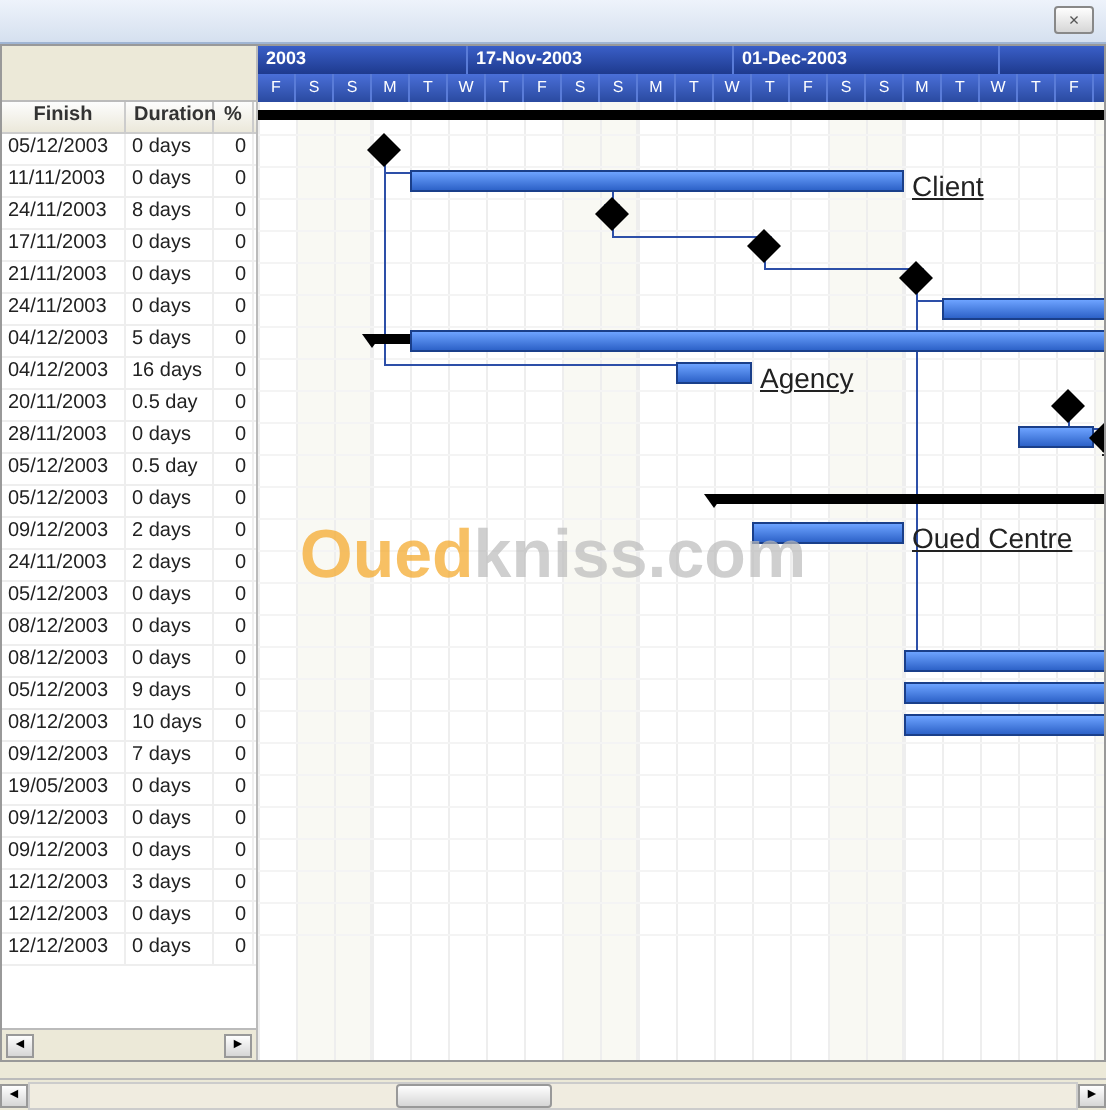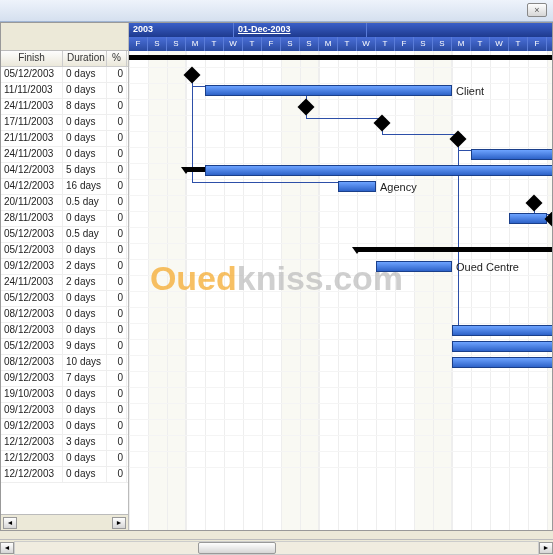--- a/index.html
+++ b/index.html
@@ -55,20 +55,21 @@
   display: flex;
   height: 16px;
   background: linear-gradient(#fdfdfd, #ebe8da);
   border-bottom: 1px solid #ccc;
 }
 .grid-header > div {
   border-right: 1px solid #ccc;
   padding: 1px 4px;
   font-size: 10px;
   color: #333;
+  font-weight: bold;
 }
 .col-finish { width: 62px; text-align: center; }
 .col-dur { width: 44px; text-align: center; }
 .col-pct { width: 20px; text-align: center; }
 .grid-body {
   flex: 1;
   overflow: hidden;
 }
 .grid-row {
   display: flex;
@@ -197,23 +198,24 @@
 }
 .dep-arrow {
   position: absolute;
   width: 0; height: 0;
   border-left: 4px solid transparent;
   border-right: 4px solid transparent;
   border-top: 6px solid #2d4fa8;
 }
 .bar-label {
   position: absolute;
-  font-size: 11px;
+  font-size: 14px;
   color: #222;
   white-space: nowrap;
+  text-decoration: underline;
 }
 .watermark {
   position: absolute;
   top: 50%; left: 50%;
   transform: translate(-50%, -50%);
   font-family: Arial, sans-serif;
   font-size: 34px;
   font-weight: bold;
   opacity: 0.7;
   pointer-events: none;
@@ -355,21 +357,21 @@
           <div class="col-finish">08/12/2003</div>
           <div class="col-dur">10 days</div>
           <div class="col-pct">0</div>
         </div>
         <div class="grid-row">
           <div class="col-finish">09/12/2003</div>
           <div class="col-dur">7 days</div>
           <div class="col-pct">0</div>
         </div>
         <div class="grid-row">
-          <div class="col-finish">19/10/2003</div>
+          <div class="col-finish">19/05/2003</div>
           <div class="col-dur">0 days</div>
           <div class="col-pct">0</div>
         </div>
         <div class="grid-row">
           <div class="col-finish">09/12/2003</div>
           <div class="col-dur">0 days</div>
           <div class="col-pct">0</div>
         </div>
         <div class="grid-row">
           <div class="col-finish">09/12/2003</div>
@@ -395,21 +397,22 @@
     <div class="left-scroll">
       <div class="scroll-arrow">◄</div>
       <div class="scroll-arrow">►</div>
     </div>
   </div>
 
   <div class="right-pane">
     <div class="timeline-header">
       <div class="month-row" id="month-row">
           <div style="width: 105px;">2003</div>
-          <div style="width: 133px; text-decoration: underline;">01-Dec-2003</div>
+          <div style="width: 133px;">17-Nov-2003</div>
+          <div style="width: 133px;">01-Dec-2003</div>
         </div>
       <div class="day-row" id="day-row">
           <div>F</div>
           <div>S</div>
           <div>S</div>
           <div>M</div>
           <div>T</div>
           <div>W</div>
           <div>T</div>
           <div>F</div>

